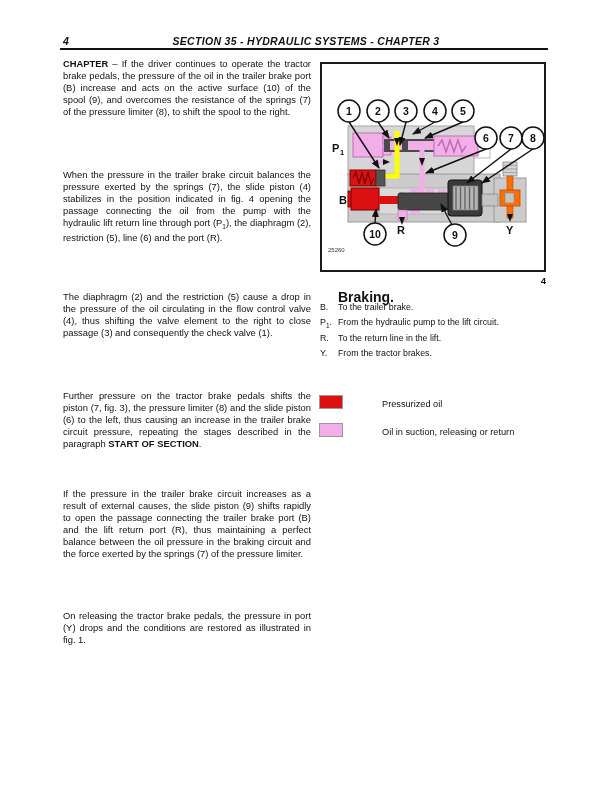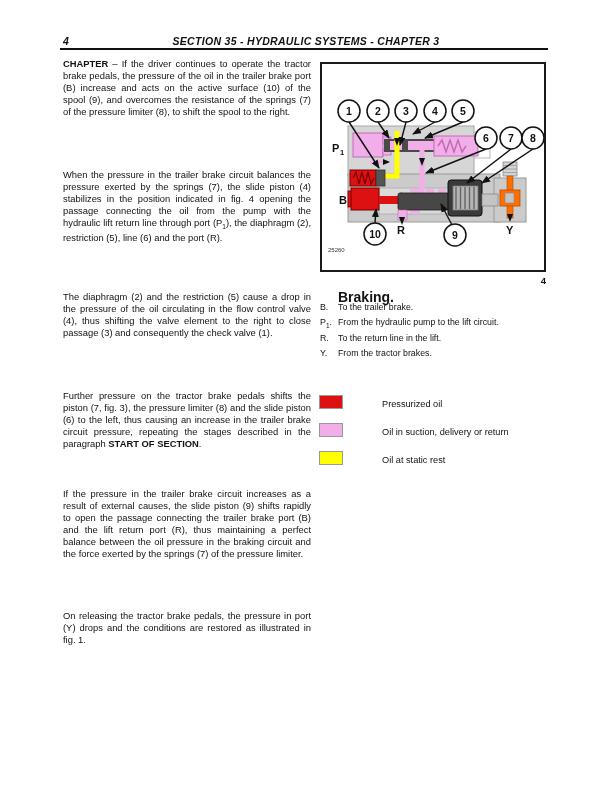--- a/index.html
+++ b/index.html
@@ -234,21 +234,17 @@
     </div>
   </div>
 
   <div class="oil">
     <div class="oil-row">
       <span class="oil-sw" style="background-color: rgb(221, 17, 17);"></span>
       <span class="oil-lb">Pressurized oil</span>
     </div>
     <div class="oil-row">
       <span class="oil-sw" style="background-color: rgb(242, 174, 232);"></span>
-      <span class="oil-lb">Oil in suction, delivery or return</span>
-    </div>
-    <div class="oil-row">
-      <span class="oil-sw" style="background-color: rgb(255, 255, 0);"></span>
-      <span class="oil-lb">Oil at static rest</span>
+      <span class="oil-lb">Oil in suction, releasing or return</span>
     </div>
   </div>
 
 </div>
 
 </body></html>

